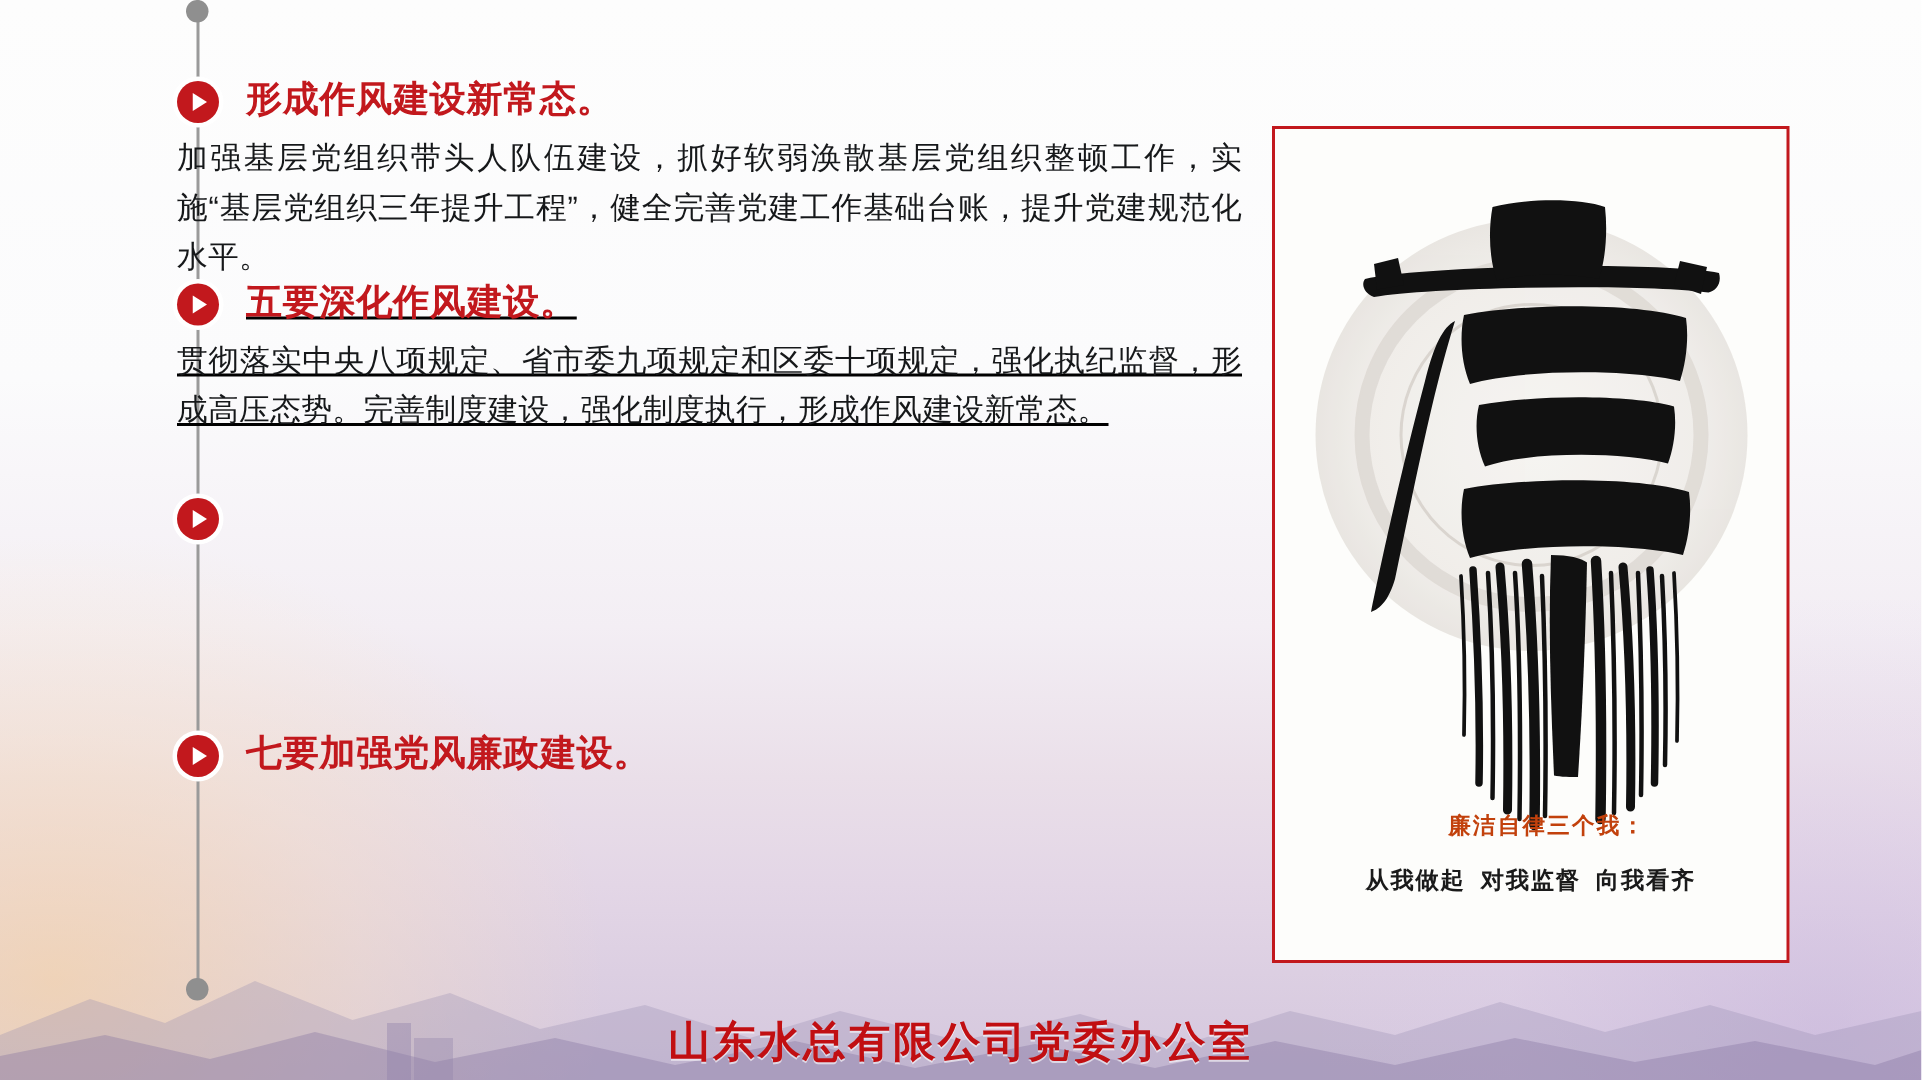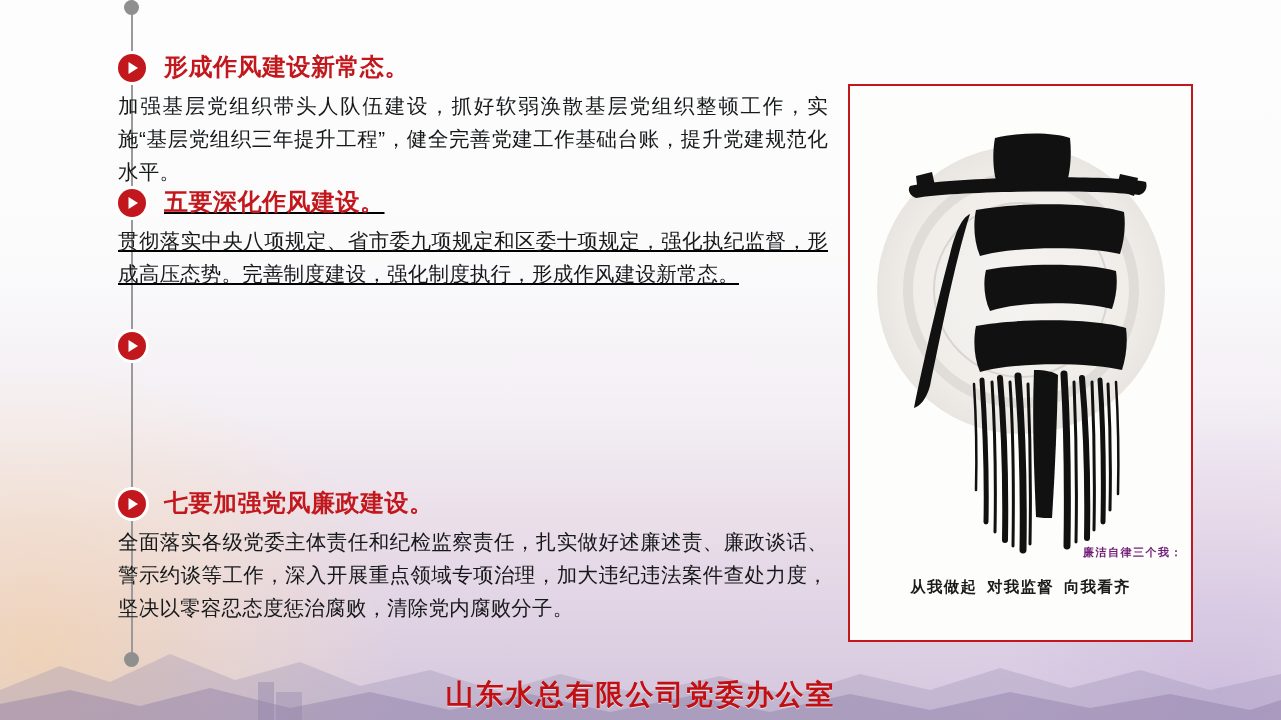--- a/index.html
+++ b/index.html
@@ -172,26 +172,26 @@
     left: 0;
     top: 0;
     width: 329px;
     height: 470px;
   }
   .caption {
     position: absolute;
     left: 0;
     right: 0;
     bottom: 72px;
-    text-align: right;
+    text-align: center;
     padding-left: 22px;
     font-family: "DejaVu Serif", serif;
     font-weight: bold;
-    font-size: 11px;
-    color: #701a75;
+    font-size: 15px;
+    color: #c2410c;
     letter-spacing: 1.5px;
   }
   .caption-row {
     position: absolute;
     left: 0;
     right: 0;
     bottom: 34px;
     display: flex;
     justify-content: center;
     gap: 10px;
@@ -265,21 +265,20 @@
       </div>
     </div>
 
     <div class="block" style="top:488px;">
       <div class="bullet-icon">
         <svg width="28" height="28" viewBox="0 0 28 28">
             <polygon points="10.5,8 20,14 10.5,20" fill="#ffffff"></polygon>
           </svg>
       </div>
       <div class="heading">七要加强党风廉政建设。</div>
-      <div class="body-text">全面落实各级党委主体责任和纪检监察责任，扎实做好述廉述责、廉政谈话、警示约谈等工作，深入开展重点领域专项治理，加大违纪违法案件查处力度，坚决以零容忍态度惩治腐败，清除党内腐败分子。</div>
     </div>
 
     <div class="card">
       <div class="card-inner">
         <div class="seal"></div>
 
         <svg class="ink" viewBox="0 0 329 470">
 
           <path d="M52,92 C90,83 250,80 288,88 C290,95 286,100 281,101 C240,95 96,97 58,104 C52,102 49,96 52,92 Z" fill="#111111"></path>
 

